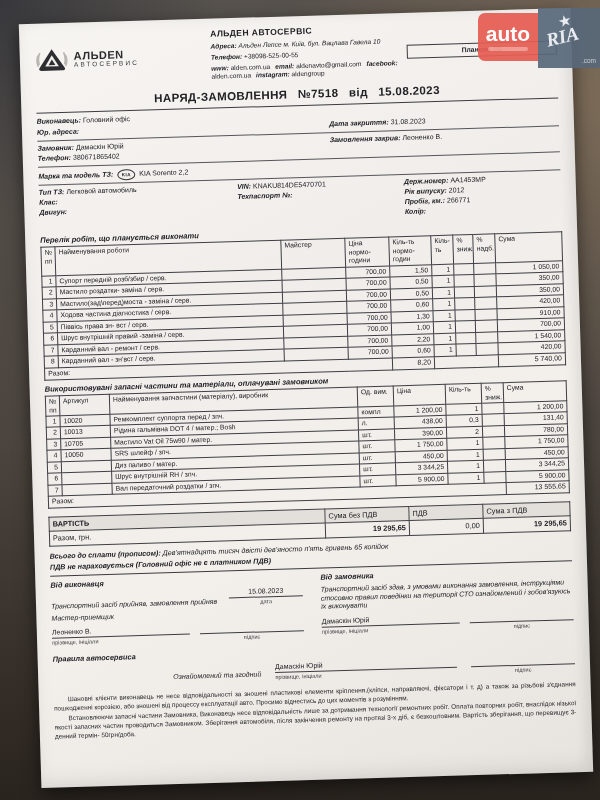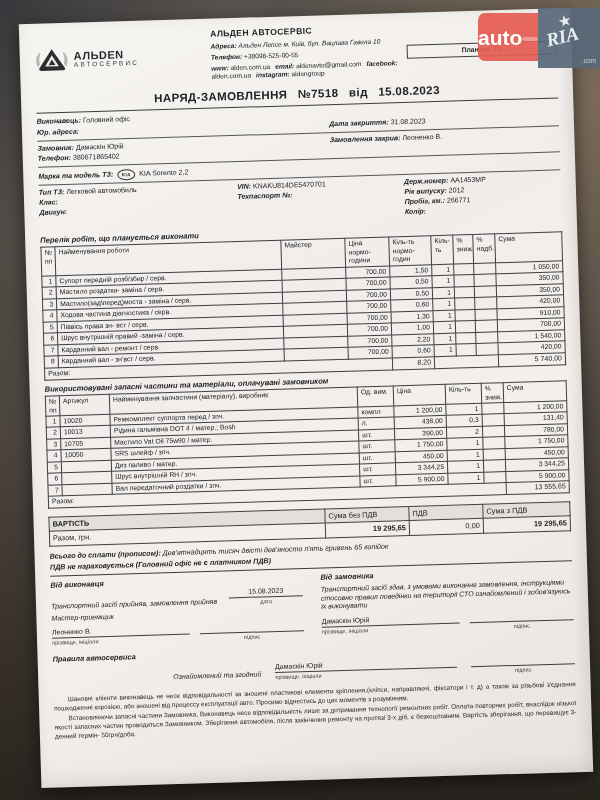--- a/index.html
+++ b/index.html
@@ -73,21 +73,21 @@
   .name-blk{flex:1;}
   .sign-blk{width:104px;}
   .rules-h{font-weight:bold;font-style:italic;font-size:7.4px;margin:8px 0 4px;}
   .agree-row{display:flex;gap:14px;align-items:flex-end;margin:6px 0 4px 120px;}
   .agree-lbl{font-style:italic;white-space:nowrap;padding-bottom:2px;}
   
   .foot{margin-top:8px;font-size:6.4px;line-height:1.4;text-align:justify;color:#2a2a2e;}
   .foot p{margin:0 0 1px;text-indent:14px;}
   
   .wm{position:absolute;top:8px;right:0;display:flex;align-items:flex-start;z-index:5;}
-  .wm-auto{width:60px;height:48px;margin-top:5px;background:rgba(229,93,82,.93);border-radius:7px 0 0 7px;color:#fff;display:flex;flex-direction:row;align-items:center;justify-content:center;}
+  .wm-auto{width:60px;height:48px;margin-top:5px;background:rgba(229,93,82,.93);border-radius:7px 0 0 7px;color:#fff;display:flex;flex-direction:column;align-items:center;justify-content:center;}
   .wm-auto .t{font-weight:bold;font-size:21px;line-height:1;}
   .wm-auto .u{margin-top:3px;width:40px;height:4px;background:rgba(255,255,255,.35);border-radius:2px;}
   .wm-ria{width:62px;height:60px;background:rgba(88,104,122,.92);position:relative;color:#e8ecf0;}
   .wm-ria .star{position:absolute;top:4px;left:20px;font-size:15px;transform:rotate(-14deg);}
   .wm-ria .r{position:absolute;top:18px;left:8px;font-weight:bold;font-style:italic;font-size:19px;transform:rotate(-14deg);font-family:"Liberation Serif","DejaVu Serif",serif;}
   .wm-ria .c{position:absolute;bottom:4px;right:4px;font-size:6.5px;color:#c9cfd6;}
 </style>
 </head>
 <body>
 

